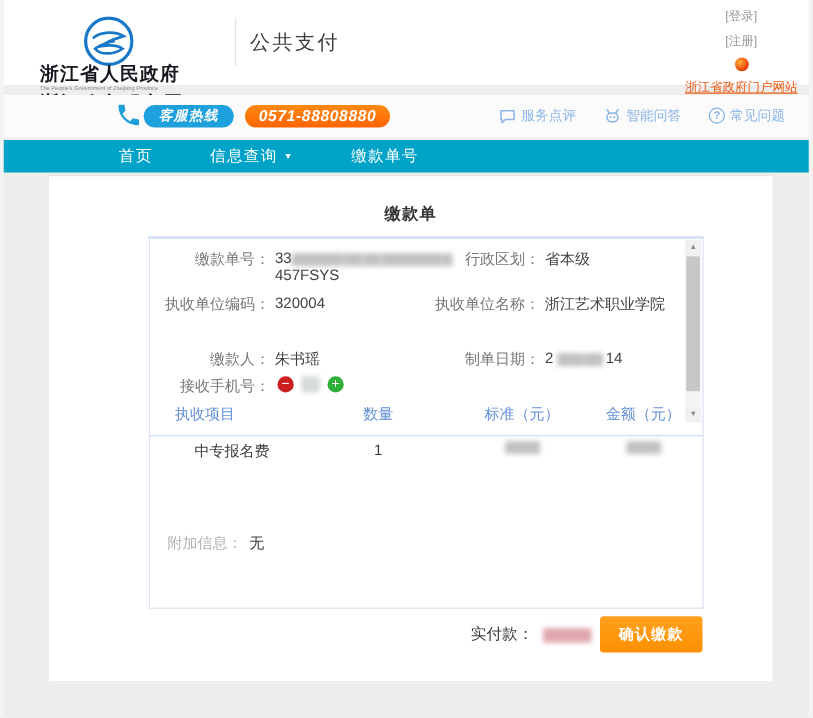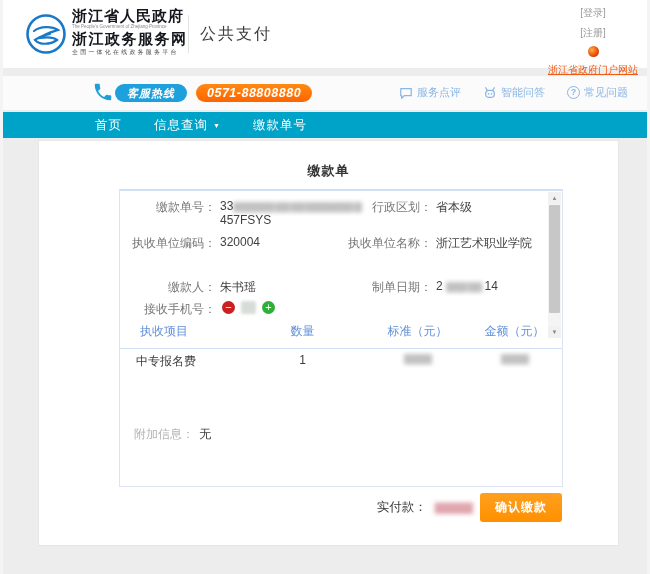--- a/index.html
+++ b/index.html
@@ -3,21 +3,21 @@
 <meta charset="utf-8">
 <style>
   * { margin:0; padding:0; box-sizing:border-box; }
   html,body { background:#e9e9e9; }
   body { font-family:"Liberation Sans","DejaVu Sans",sans-serif; }
   #page { position:relative; width:650px; height:574px; background:#ededed; overflow:hidden; margin:0 auto;
           border-left:3px solid #f4f4f4; border-right:3px solid #f4f4f4; }
 
   
   .header { position:absolute; left:-3px; top:0; width:650px; height:68px; background:#fff; }
-  .logo-wrap { position:absolute; left:26px; top:9px; display:flex; align-items:center; }
+  .logo-wrap { position:absolute; left:26px; top:9px; display:flex; align-items:center;flex-direction:column; }
   .logo-circle { width:40px; height:40px; flex:0 0 40px; margin-top:4px; }
   .logo-text { margin-left:6px; line-height:1; }
   .gov-name { font-size:15px; font-weight:bold; color:#15171c; letter-spacing:1px; font-family:"Liberation Serif","DejaVu Serif",serif; }
   .gov-en { font-size:4.5px; color:#8a8a8a; margin:1px 0 2px 0; letter-spacing:0; }
   .site-name { font-size:15px; font-weight:bold; color:#15171c; letter-spacing:1.5px; font-family:"Liberation Serif","DejaVu Serif",serif; }
   .tagline { font-size:6px; color:#4a4a4a; letter-spacing:2.2px; margin-top:2px; }
   .header-divider { position:absolute; left:188px; top:15px; width:1px; height:38px; background:#e2e2e2; }
   .page-title { position:absolute; left:200px; top:24px; font-size:16px; color:#3c3c3c; letter-spacing:2px; font-weight:500; }
   .top-links { position:absolute; right:12px; top:6px; display:flex; align-items:center; gap:6px; font-size:10px;flex-direction:column; }
   .top-link-gray { color:#999; text-decoration:none; cursor:pointer; }
@@ -32,21 +32,21 @@
                 border-radius:9px; background:#1da0dc; color:#fff; font-size:11px; font-weight:bold; font-style:italic; letter-spacing:1px; }
   .badge-orange { position:absolute; left:196px; top:8px; height:18px; line-height:18px; padding:0 11px;
                   border-radius:9px; background:linear-gradient(#ff8a12,#ff6400); color:#fff; font-size:12.5px; font-weight:bold; font-style:italic; letter-spacing:.5px; }
   .hotline-links { position:absolute; right:22px; top:9px; display:flex; gap:22px; }
   .hl-link { display:flex; align-items:center; gap:4px; color:#8ab5e6; font-size:11px; cursor:pointer; }
   .hl-ico { width:14px; height:14px; display:inline-flex; align-items:center; justify-content:center; }
   .q-circle { width:13px; height:13px; border-radius:50%; border:1.3px solid #8ab5e6; font-size:9px; line-height:11px; text-align:center; color:#8ab5e6; font-weight:bold; }
 
   
   .nav { position:absolute; left:-3px; top:112px; width:650px; height:26px; background:#00a3c8;
-         display:flex; align-items:center; padding-left:95px; gap:32px; }
+         display:flex; align-items:center; padding-left:95px; gap:46px; }
   .nav-item { color:#fff; font-size:12.5px; cursor:pointer; display:flex; align-items:center; gap:5px; letter-spacing:1px; }
   .caret { font-size:7px; color:#fff; }
 
   
   .card { position:absolute; left:35px; top:140px; width:581px; height:406px; background:#fff; border:1px solid #e7e7e7; }
   .card-title { position:absolute; left:0; top:21px; width:100%; text-align:center; font-size:13px; font-weight:bold; color:#333; letter-spacing:1px; }
 
   .form-box { position:absolute; left:80px; top:48px; width:444px; height:298px;
               border:1px solid #dbe4f0; border-top:2px solid #cfe0f5; background:#fff; }
 
@@ -66,21 +66,21 @@
   .blur-chip { width:15px; height:13px; background:#d7dcd9; filter:blur(1.5px); border-radius:2px; }
 
   
   .ptable-head { position:absolute; left:0; top:132px; width:100%; display:grid;
                  grid-template-columns:115px 135px 95px 99px; font-size:12px; color:#6290d8;
                  padding-bottom:8px; border-bottom:1px solid #cfe0f5; }
   .ptable-head .c1 { padding-left:20px; }
   .ptable-head .cc { text-align:center; }
   .ptable-row { position:absolute; left:0; top:162px; width:100%; display:grid;
                 grid-template-columns:115px 135px 95px 99px; font-size:12px; color:#3c3c3c; }
-  .ptable-row .c1 { padding-left:16px; }
+  .ptable-row .c1 { padding-left:16px;text-align:center; }
   .ptable-row .cc { text-align:center; }
 
   .extra-row { position:absolute; left:14px; top:235px; font-size:12px; }
   .extra-label { color:#b3b3b3; }
   .extra-value { color:#3c3c3c; margin-left:2px; }
 
   
   .vscroll { position:absolute; right:1px; top:1px; width:13px; height:146px; background:#f4f4f4; cursor:pointer; }
   .vs-arrow { height:12px; font-size:6px; color:#888; text-align:center; line-height:12px; background:#f1f1f1; }
   .vs-thumb { position:absolute; left:1px; top:13px; width:11px; height:108px; background:#c7c7c7; border-radius:1px; }

